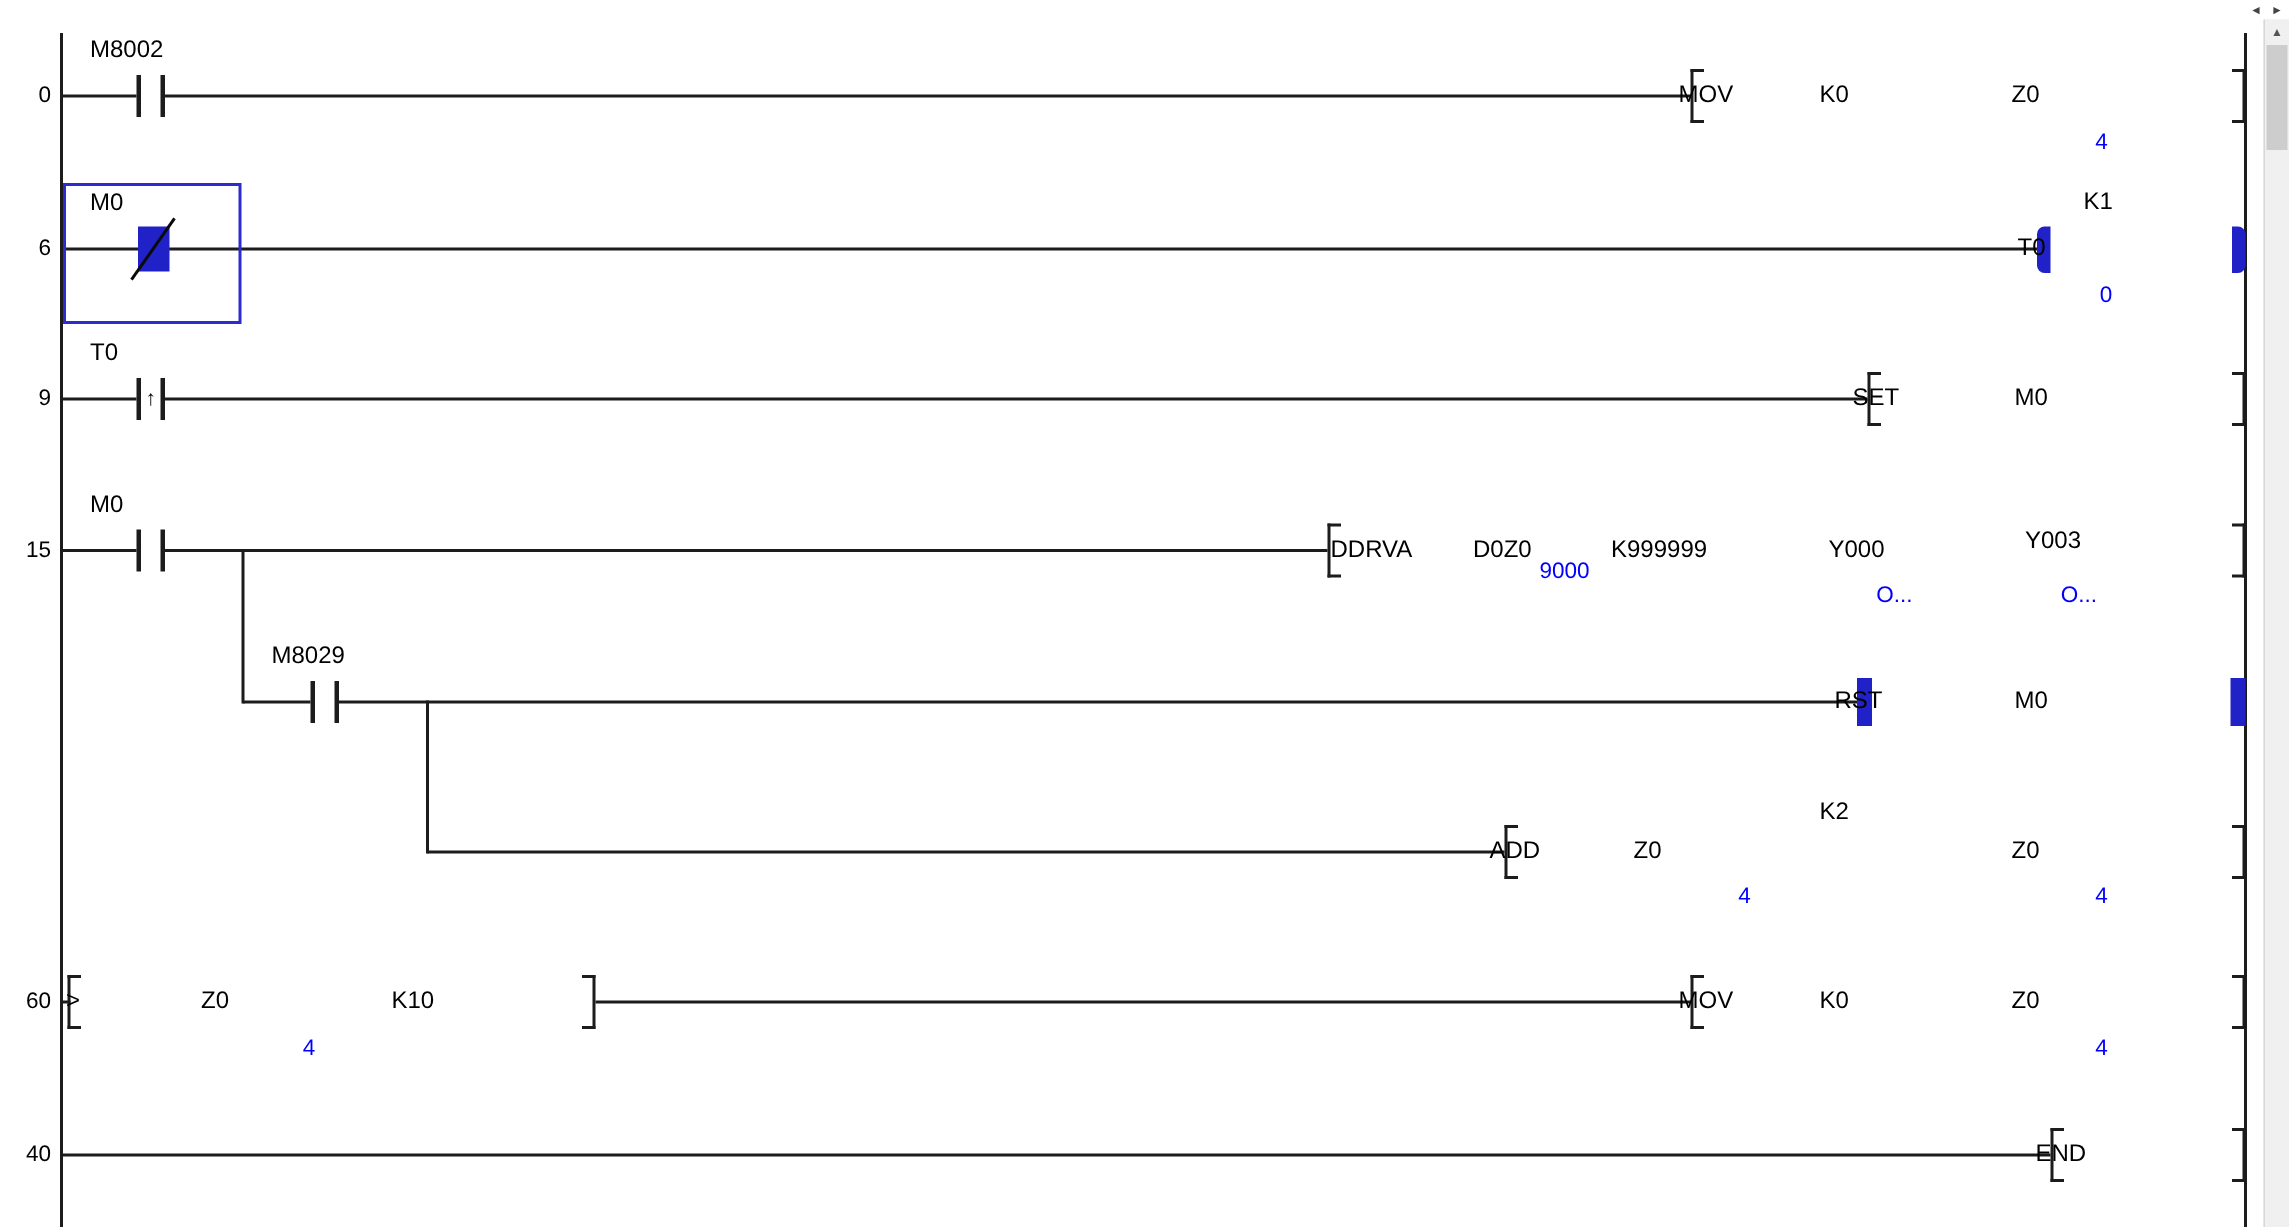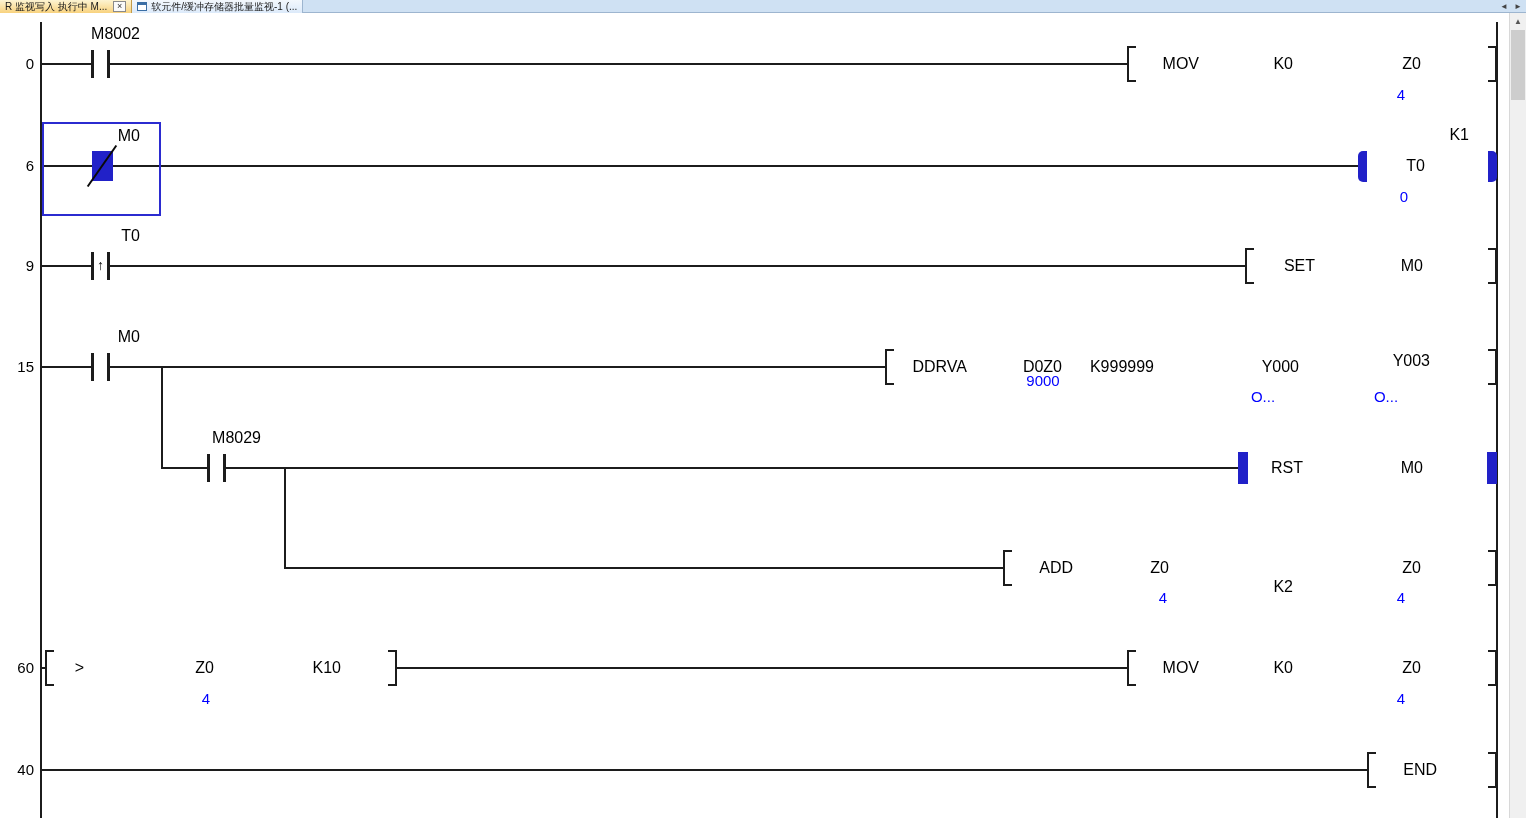--- a/index.html
+++ b/index.html
@@ -36,46 +36,36 @@
   .rail  { position:absolute; top:22px; height:796px; width:2px; background:#1c1c1c; }
   .hline { position:absolute; height:2px; background:#1c1c1c; }
   .vline { position:absolute; width:2px; background:#1c1c1c; }
   .contact { position:absolute; width:19px; height:28px; background:#fff; }
   .contact .b { position:absolute; top:0; width:3px; height:28px; background:#1c1c1c; }
   .contact .b1 { left:0; } .contact .b2 { left:16px; }
   .contact .arrow { position:absolute; left:2px; top:5px; width:15px; text-align:center;
                     font-size:14px; color:#000; }
   .lbr { position:absolute; width:9px; height:36px; border:2px solid #1c1c1c; border-right:none; }
   .rbr { position:absolute; width:9px; height:36px; border:2px solid #1c1c1c; border-left:none; }
-  .dev { position:absolute; width:80px; text-align:right; font-size:16px; line-height:18px; color:#000; }
+  .dev { position:absolute; width:80px; text-align:left; font-size:16px; line-height:18px; color:#000; }
   .mon { position:absolute; width:80px; text-align:center; font-size:15px; line-height:17px; color:#0000ff; }
   .stepnum { position:absolute; left:2px; width:32px; text-align:right;
              font-size:15px; line-height:18px; color:#000; }
   .selrect { position:absolute; left:42px; top:122px; width:119px; height:94px;
              border:2px solid #2b2bd0; }
   .bluef { position:absolute; background:#2121c8; }
   .contact-on { position:absolute; left:92px; top:151px; width:21px; height:30px; background:#2121c8; }
   .slash { position:absolute; left:77px; top:165px; width:50px; height:2px; background:#0a0a0a;
            transform:rotate(-55deg); }
 </style>
 </head>
 <body>
 
 <div class="screen">
 
-  <div class="tabbar">
-    <div class="tab active">
-      <span>R 监视写入 执行中 M...</span>
-      <span class="tab-close">×</span>
-    </div>
-    <div class="tab inactive">
-      <span class="winicon"></span>
-      <span>软元件/缓冲存储器批量监视-1 (...</span>
-    </div>
-  </div>
   <div class="tabnav">
     <span>◄</span>
     <span>►</span>
   </div>
 
   <div class="ladder">
     <div class="rail" style="left:40px"></div>
     <div class="rail" style="left:1496px"></div>
 
     <div class="stepnum" style="top:55px">0</div>
@@ -146,21 +136,21 @@
     <div class="dev" style="left:181px;top:429px">M8029</div>
     <div class="bluef" style="left:1238px;top:452px;width:10px;height:32px"></div>
     <div class="dev" style="left:1223px;top:459px">RST</div>
     <div class="dev" style="left:1343px;top:459px">M0</div>
     <div class="bluef" style="left:1487px;top:452px;width:10px;height:32px"></div>
 
     <div class="hline" style="left:285px;top:567px;width:718px"></div>
     <div class="lbr" style="left:1003px;top:550px"></div>
     <div class="dev" style="left:993px;top:559px">ADD</div>
     <div class="dev" style="left:1089px;top:559px">Z0</div>
-    <div class="dev" style="left:1213px;top:578px">K2</div>
+    <div class="dev" style="left:1213px;top:533px">K2</div>
     <div class="dev" style="left:1341px;top:559px">Z0</div>
     <div class="rbr" style="left:1488px;top:550px"></div>
     <div class="mon" style="left:1123px;top:589px">4</div>
     <div class="mon" style="left:1361px;top:589px">4</div>
 
     <div class="stepnum" style="top:659px">60</div>
     <div class="hline" style="left:42px;top:667px;width:5px"></div>
     <div class="lbr" style="left:45px;top:650px"></div>
     <div class="dev" style="left:44px;top:659px;width:40px">&gt;</div>
     <div class="dev" style="left:134px;top:659px">Z0</div>

